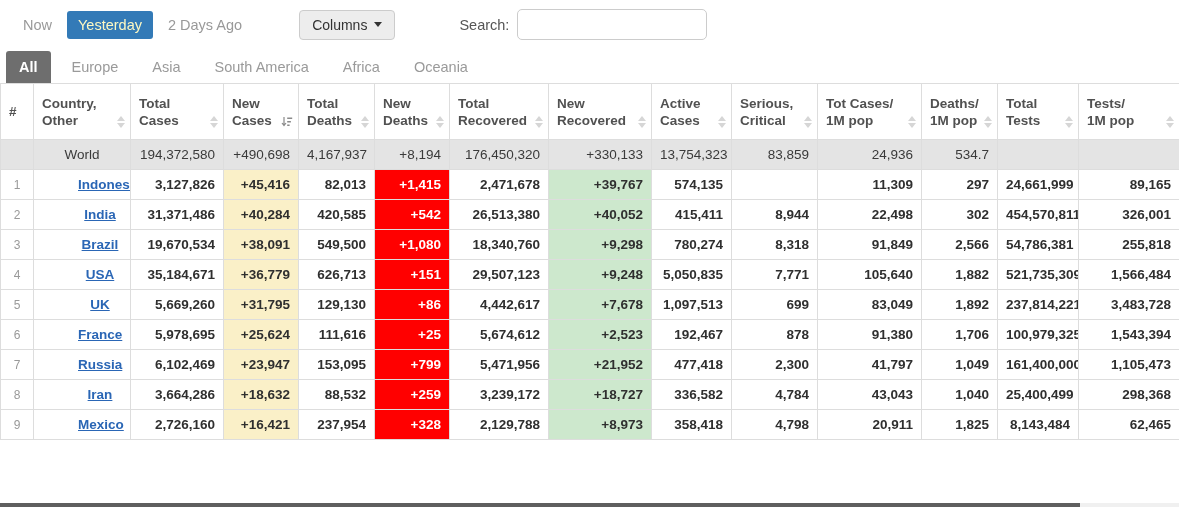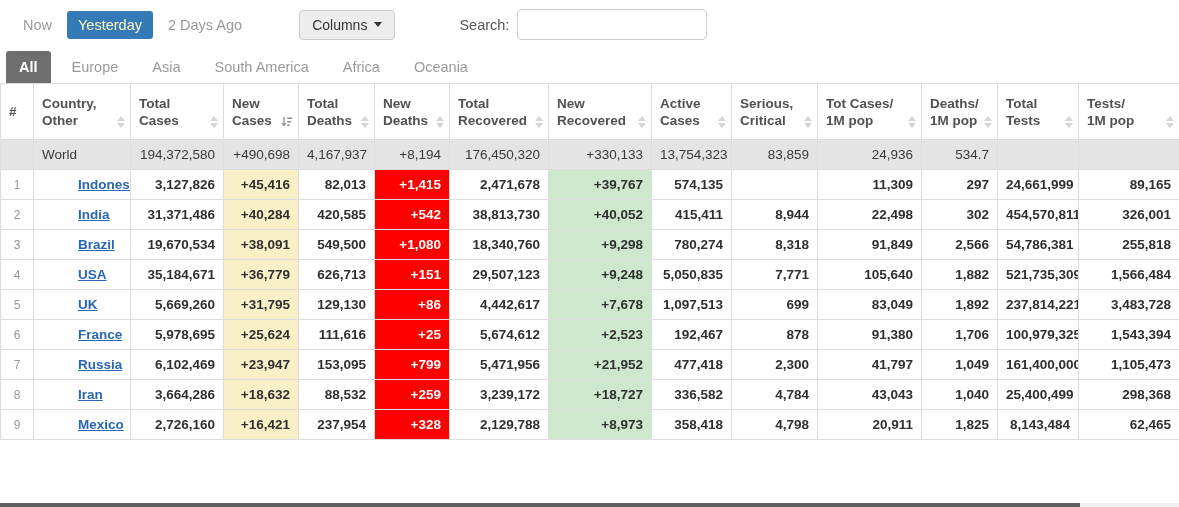--- a/index.html
+++ b/index.html
@@ -45,21 +45,21 @@
     height:56px; background:#fff; color:#515151; font-weight:bold; text-align:left;
     vertical-align:middle; position:relative; line-height:17px; cursor:pointer;
   }
   .sorticon { position:absolute; right:5px; bottom:11px; display:flex; flex-direction:column; align-items:center; gap:2px; }
   .sorticon .up   { width:0; height:0; border-left:4px solid transparent; border-right:4px solid transparent; border-bottom:5px solid #d6d6d6; }
   .sorticon .down { width:0; height:0; border-left:4px solid transparent; border-right:4px solid transparent; border-top:5px solid #d6d6d6; }
 
   td { color:#2f2f2f; }
   td.num { text-align:right; font-weight:bold; }
   td.rank { text-align:center; color:#999; font-size:12px; font-weight:normal; padding:7px 4px; }
-  td.country { text-align:left; font-weight:bold; }
+  td.country { text-align:center; font-weight:bold; }
   a.country-link { color:var(--link-blue); text-decoration:underline; font-weight:bold; cursor:pointer;padding-left:36px; }
 
   .hl-yellow { background:var(--highlight-yellow); }
   .hl-red    { background:var(--highlight-red); color:#fff !important; }
   .hl-green  { background:var(--highlight-green); }
 
   tr.world-row td { background:var(--world-row-bg); font-weight:normal; color:#3a3a3a; }
 
   
   .hscrollbar { position:absolute; left:0; bottom:0; width:1179px; height:4px; background:#f0f0f0; }
@@ -204,21 +204,21 @@
         <td class="num">24,661,999</td>
         <td class="num">89,165</td>
       </tr>
       <tr>
         <td class="rank">2</td>
         <td class="country"><a class="country-link">India</a></td>
         <td class="num">31,371,486</td>
         <td class="num hl-yellow">+40,284</td>
         <td class="num">420,585</td>
         <td class="num hl-red">+542</td>
-        <td class="num">38,813,730</td>
+        <td class="num">26,513,380</td>
         <td class="num hl-green">+40,052</td>
         <td class="num">415,411</td>
         <td class="num">8,944</td>
         <td class="num">22,498</td>
         <td class="num">302</td>
         <td class="num">454,570,811</td>
         <td class="num">326,001</td>
       </tr>
       <tr>
         <td class="rank">3</td>

